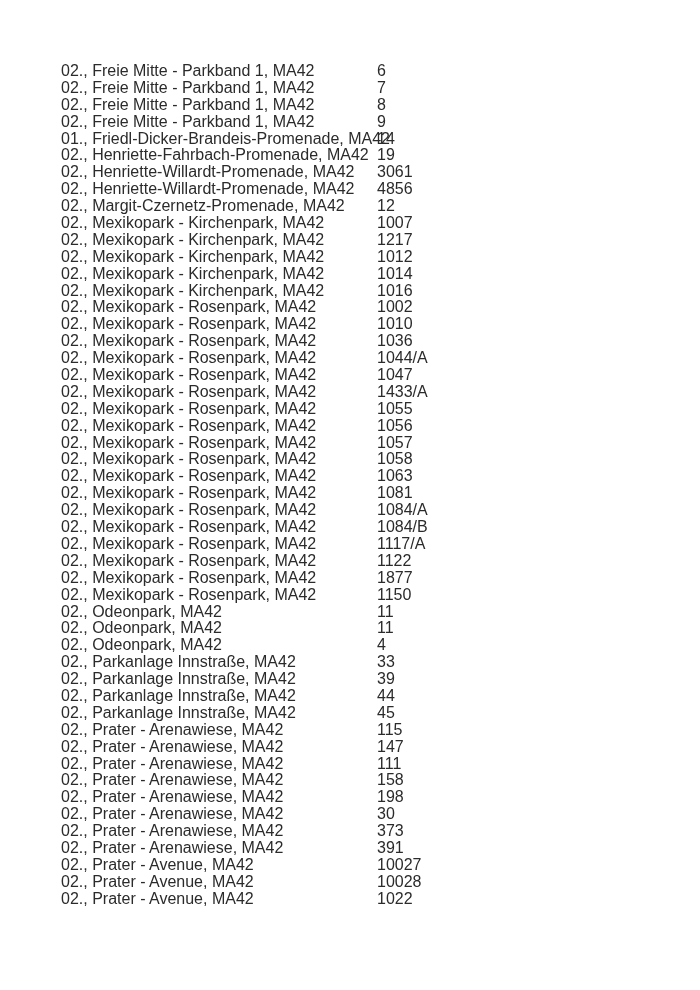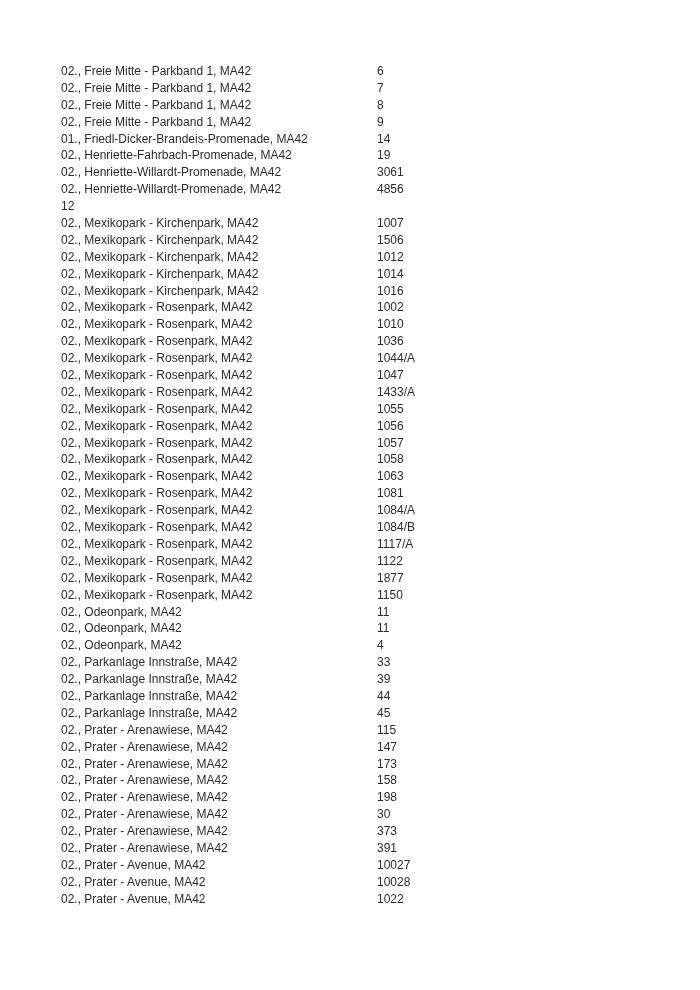--- a/index.html
+++ b/index.html
@@ -18,21 +18,21 @@
   .list {
     position: absolute;
     top: 63px;
     left: 61px;
     right: 0;
   }
   .row {
     display: flex;
     height: 16.9px;
     line-height: 16.9px;
-    font-size: 12px;
+    font-size: 16px;
   }
   .loc {
     flex: none;
     width: 316px;
     white-space: nowrap;
   }
   .num {
     flex: none;
     white-space: nowrap;
   }
@@ -75,32 +75,33 @@
     <span class="loc">02., Henriette-Willardt-Promenade, MA42</span>
     <span class="num">3061</span>
   </div>
 
   <div class="row">
     <span class="loc">02., Henriette-Willardt-Promenade, MA42</span>
     <span class="num">4856</span>
   </div>
 
   <div class="row">
+    <span class="loc">02., Margit-Czernetz-Promenade, MA42</span>
     <span class="num">12</span>
   </div>
 
 
   <div class="row">
     <span class="loc">02., Mexikopark - Kirchenpark, MA42</span>
     <span class="num">1007</span>
   </div>
 
   <div class="row">
     <span class="loc">02., Mexikopark - Kirchenpark, MA42</span>
-    <span class="num">1506</span>
+    <span class="num">1217</span>
   </div>
 
   <div class="row">
     <span class="loc">02., Mexikopark - Kirchenpark, MA42</span>
     <span class="num">1012</span>
   </div>
 
   <div class="row">
     <span class="loc">02., Mexikopark - Kirchenpark, MA42</span>
     <span class="num">1014</span>
@@ -241,21 +242,21 @@
     <span class="num">115</span>
   </div>
 
   <div class="row">
     <span class="loc">02., Prater - Arenawiese, MA42</span>
     <span class="num">147</span>
   </div>
 
   <div class="row">
     <span class="loc">02., Prater - Arenawiese, MA42</span>
-    <span class="num">173</span>
+    <span class="num">111</span>
   </div>
 
   <div class="row">
     <span class="loc">02., Prater - Arenawiese, MA42</span>
     <span class="num">158</span>
   </div>
 
   <div class="row">
     <span class="loc">02., Prater - Arenawiese, MA42</span>
     <span class="num">198</span>

